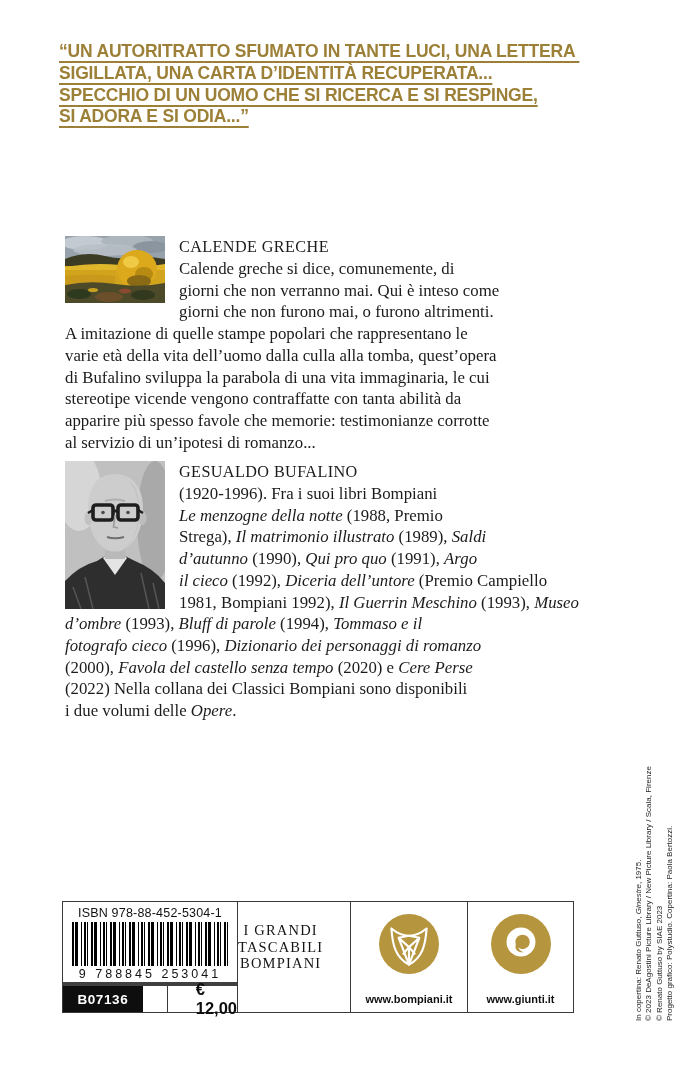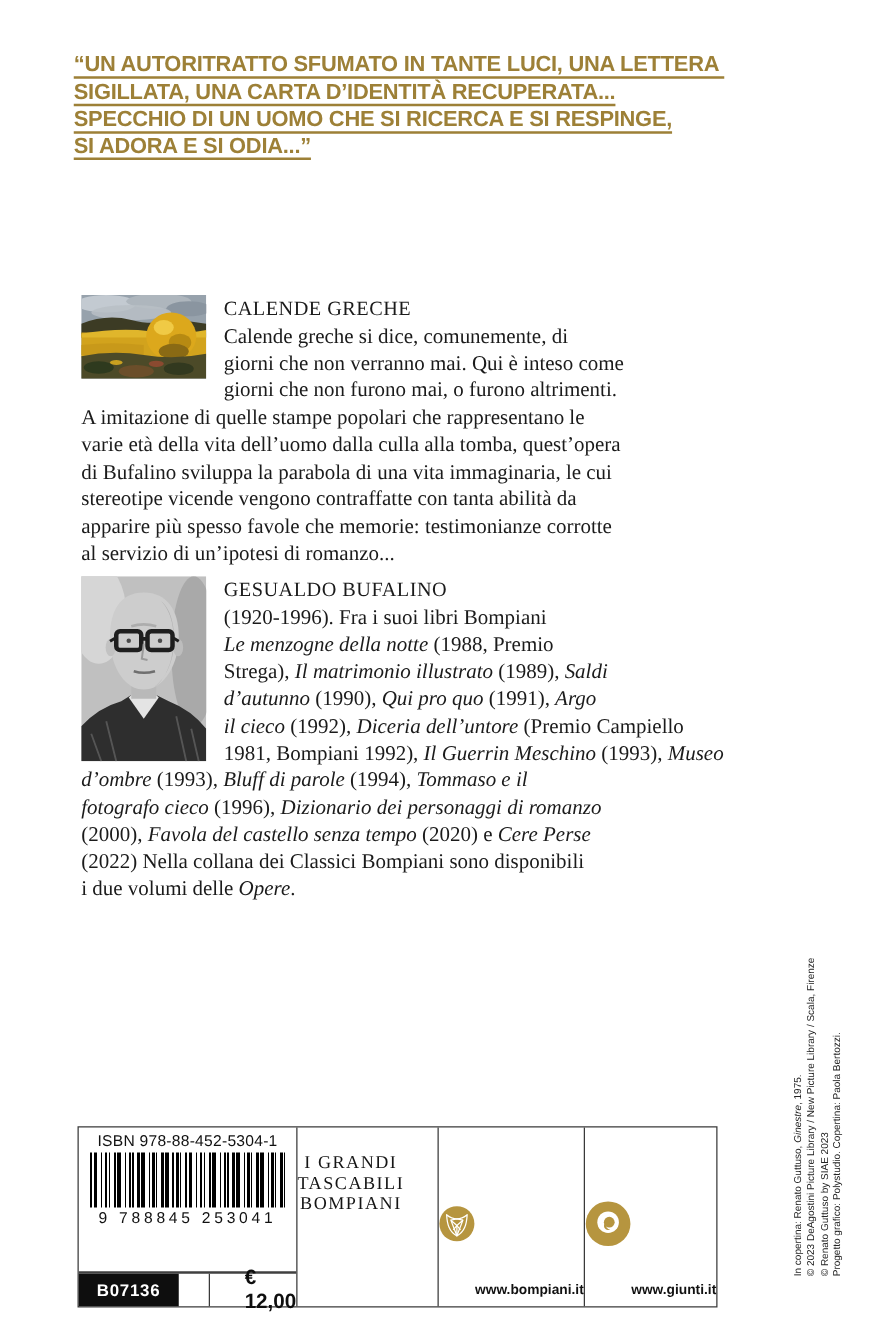--- a/index.html
+++ b/index.html
@@ -25,41 +25,41 @@
   .bodylines i{font-style:italic;}
 
   
   .credits{position:absolute;left:634px;top:1021px;width:254px;
            transform:rotate(-90deg);transform-origin:0 0;
            font-family:"Liberation Sans",sans-serif;font-size:8px;line-height:10.4px;
            color:#222;}
   .credits .tline{white-space:pre;}
 
   
-  .footer-box{position:absolute;left:62px;top:901px;width:512px;height:145px;
+  .footer-box{position:absolute;left:62px;top:901px;width:512px;height:112px;
               border:1px solid #3a3a3a;box-sizing:border-box;display:flex;
               font-family:"Liberation Sans",sans-serif;}
   .cell{box-sizing:border-box;height:100%;}
   .cell + .cell{border-left:1px solid #3a3a3a;}
   .cell-barcode{width:174px;display:flex;flex-direction:column;}
   .isbn-label{font-size:12.5px;text-align:center;padding-top:4px;letter-spacing:0.2px;color:#111;}
   .bars{height:44px;margin:2px 9px 0;
         background:repeating-linear-gradient(to right,
           #000 0 2px,#fff 2px 3px,#000 3px 6px,#fff 6px 9px,#000 9px 10px,
           #fff 10px 12px,#000 12px 14px,#fff 14px 15px,#000 15px 16px,#fff 16px 19px);}
   .digits{font-size:12.5px;text-align:center;letter-spacing:3px;padding-top:1px;color:#111;}
-  .code-row{margin-top:auto;height:26px;border-top:2px solid #404040;display:flex;gap:24px;}
+  .code-row{margin-top:auto;height:26px;border-top:4px solid #404040;display:flex;gap:24px;}
   .code-badge{width:86px;background:#0e0e0e;color:#fff;font-weight:bold;font-size:13.5px;
               display:flex;align-items:center;justify-content:center;letter-spacing:0.6px;}
   .price{flex:1;border-left:1px solid #3a3a3a;display:flex;align-items:center;
          justify-content:center;font-weight:bold;font-size:16.5px;color:#0e0e0e;padding-left:28px;}
   .cell-series{width:113px;display:flex;}
   .series-text{font-family:"Liberation Serif",serif;font-size:14.5px;line-height:16.5px;
                letter-spacing:1.2px;text-align:center;margin-top:20px;color:#151515;}
-  .cell-logo{width:117px;display:flex;align-items:center;}
+  .cell-logo{width:117px;display:flex;flex-direction:column;align-items:center;}
   .cell-logo:last-child{width:106px;}
   .logo-circle{margin-top:11px;}
   .logo-url{margin-top:auto;margin-bottom:7px;font-size:11px;font-weight:bold;color:#111;}
 </style>
 </head>
 <body>
 
 <div class="page">
 
   <div class="quote bodylines">

